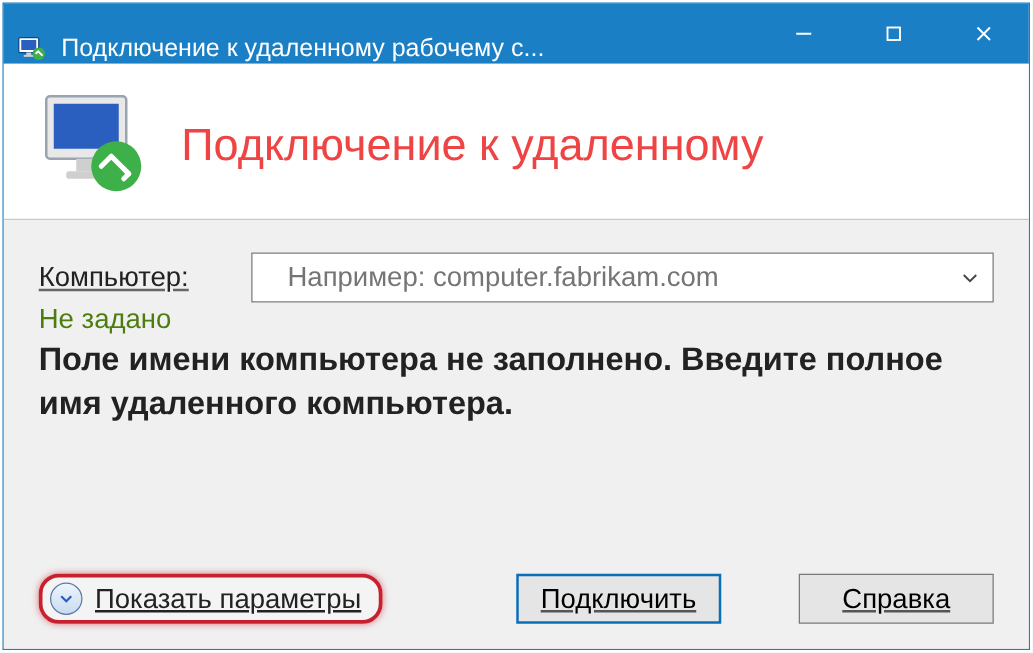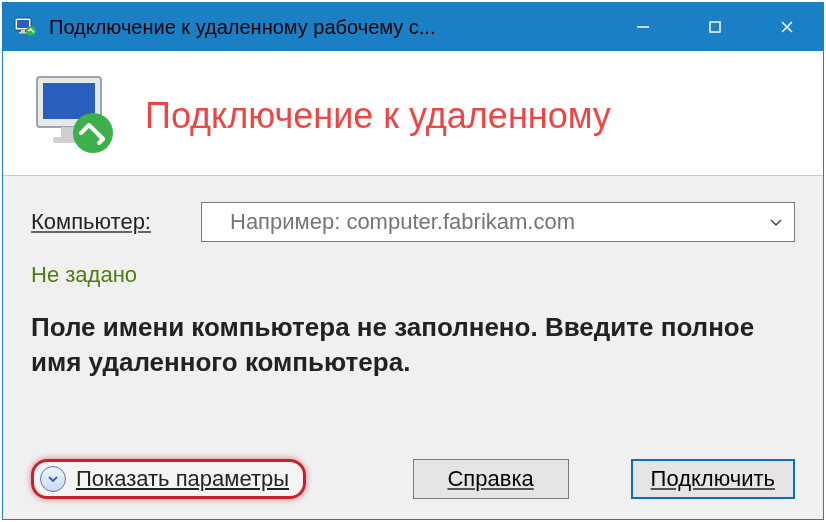--- a/index.html
+++ b/index.html
@@ -18,22 +18,22 @@
     border: 1px solid #1a7fc4;
     background: #f0f0f0;
     display: flex;
     flex-direction: column;
     margin: 2px;
   }
   .titlebar {
     height: 48px;
     background: #1a7fc4;
     display: flex;
-    align-items: center;
-    color: #000000;
+    align-items: flex-end;
+    color: #ffffff;
     font-size: 20px;
     padding-left: 10px;
   }
   .titlebar-icon {
     width: 24px;
     height: 24px;
     margin-right: 12px;
     flex-shrink: 0;
   }
   .titlebar-title {
@@ -78,21 +78,20 @@
     padding: 26px 28px 20px 28px;
     background: #f0f0f0;
     display: flex;
     flex-direction: column;
     font-size: 22px;
     color: #222;
   }
   .row {
     display: flex;
     align-items: center;
-    margin-bottom: 20px;
   }
   .label-col {
     width: 170px;
     text-decoration: underline;
     text-decoration-color: #666;
   }
   .label-col.no-ul { text-decoration: none; }
   .combo {
     flex: 1;
     height: 40px;
@@ -254,19 +253,19 @@
     <div class="footer">
       <div class="show-options">
         <span class="circle-arrow">
           <svg width="12" height="12" viewBox="0 0 12 12">
               <path d="M2 4 l4 4 l4 -4" fill="none" stroke="#2a5fc0" stroke-width="1.8"></path>
             </svg>
         </span>
         <span class="show-options-text">Показать параметры</span>
       </div>
       <div class="spacer"></div>
+      <button class="btn primary">Подключить</button>
       <button class="btn">Справка</button>
-      <button class="btn primary">Подключить</button>
     </div>
 
   </div>
 
 </div>
 
 </body></html>

